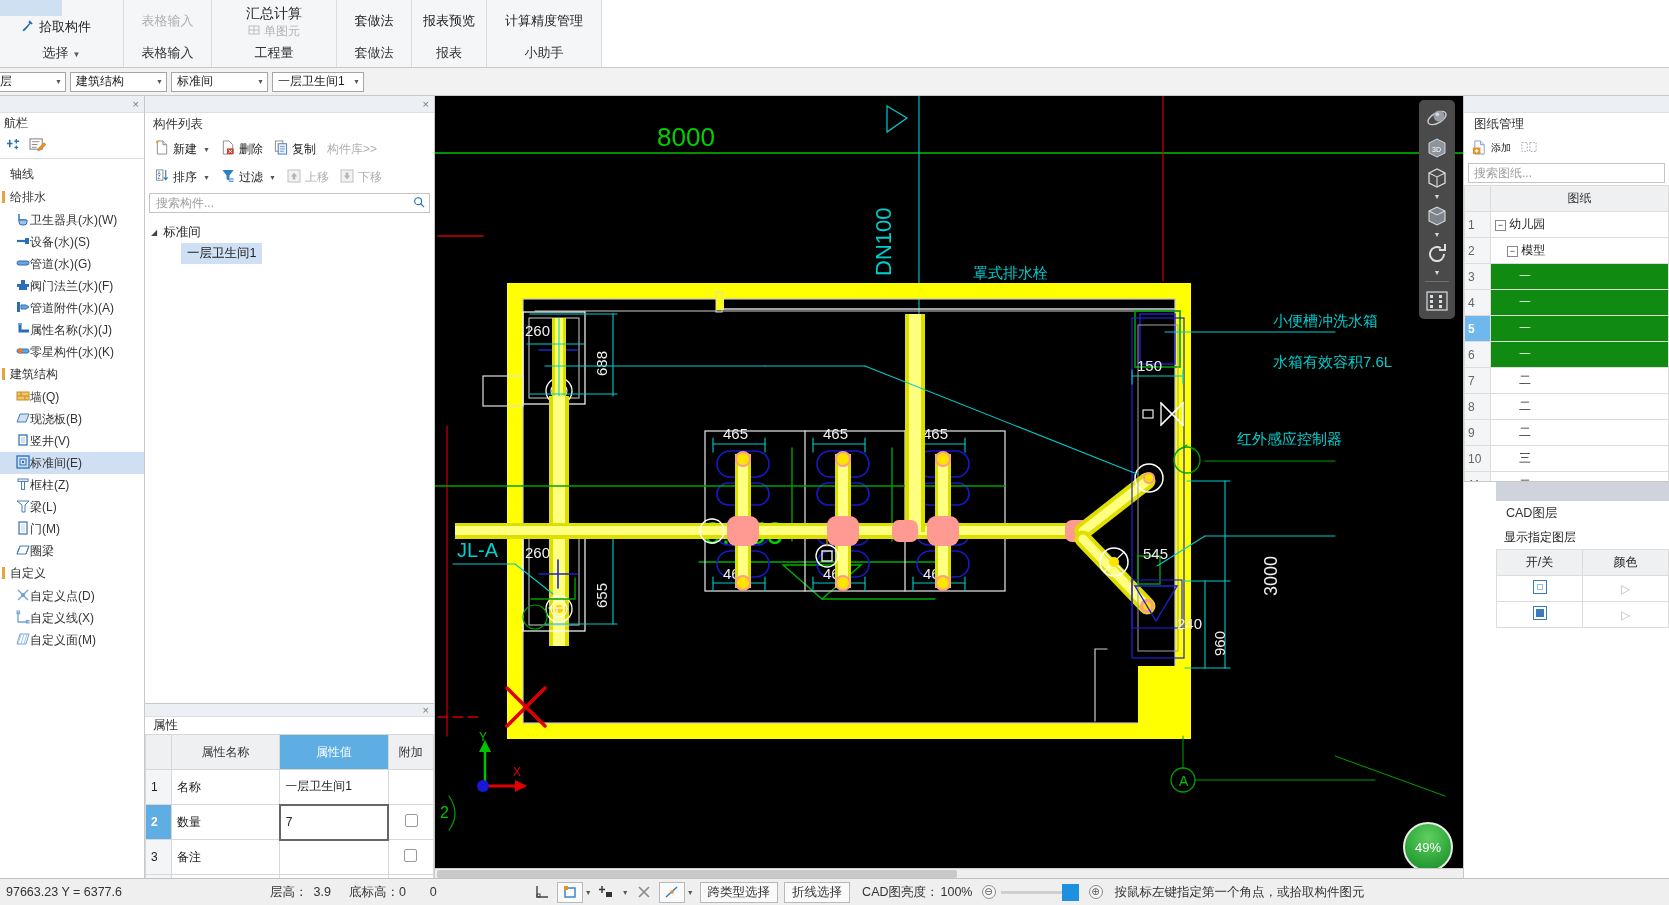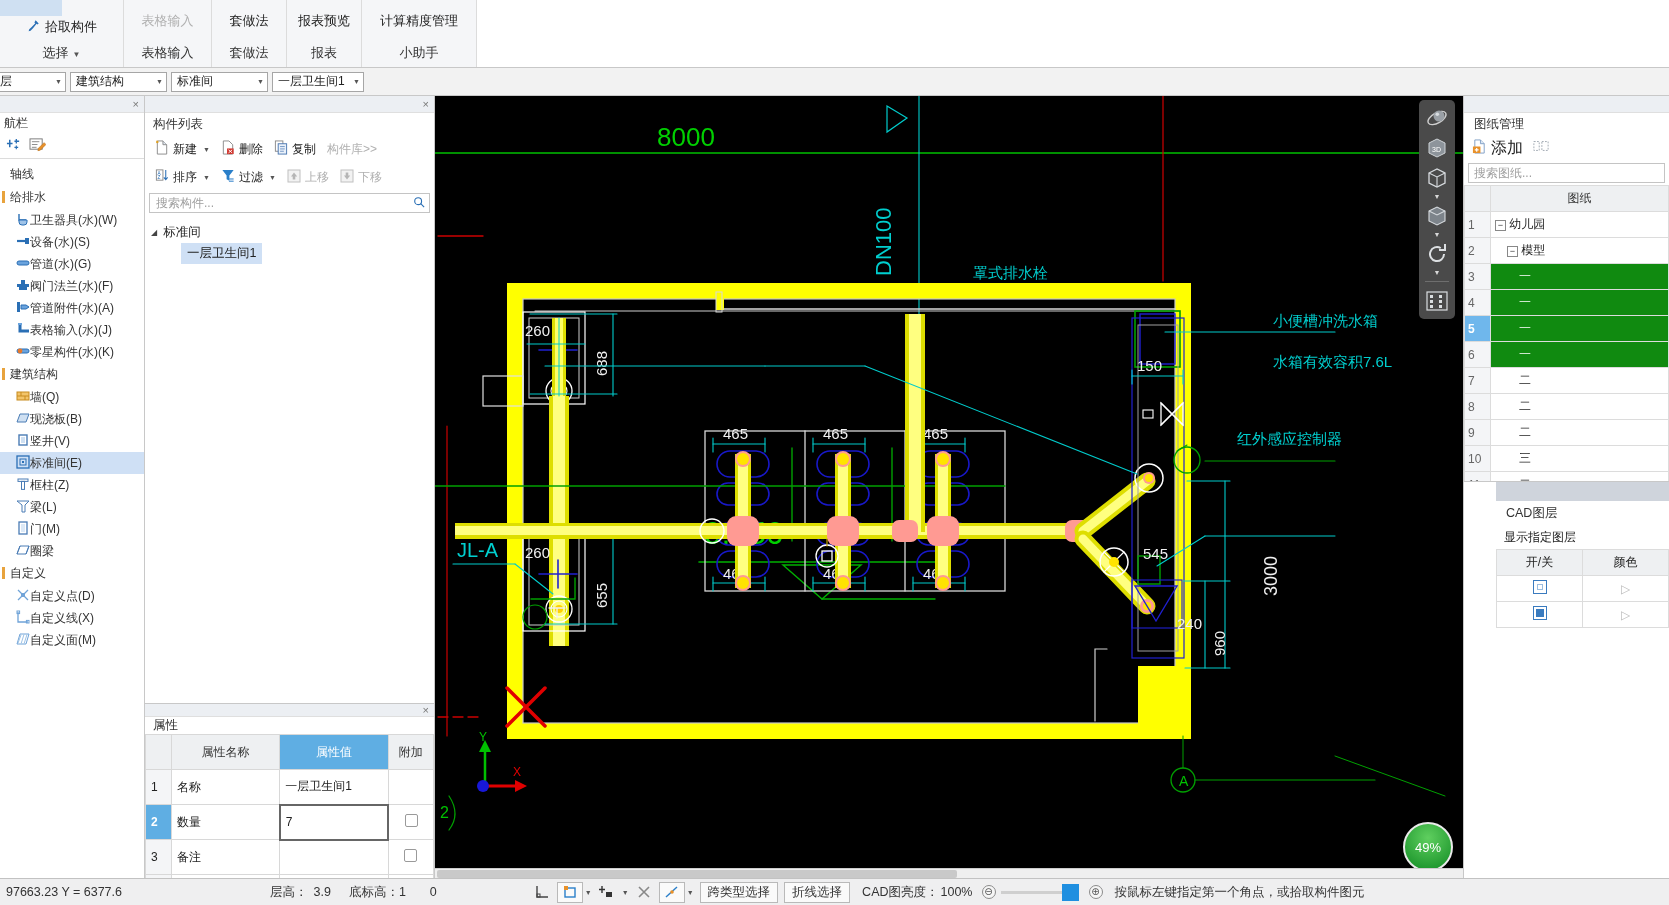--- a/index.html
+++ b/index.html
@@ -121,21 +121,21 @@
              border-top:1px solid #ccc; }
   .hscroll .thumb { position:absolute; left:2px; top:1px; height:8px; width:520px;
                     background:#c9c9c9; border-radius:2px; }
 
   
   .right { width:206px; background:#fff; border-left:1px solid #c8c8c8;
            display:flex; flex-direction:column; }
   .r-cap { height:17px; background:#eceff3; border-bottom:1px solid #dfdfdf; }
   .r-title { height:22px; display:flex; align-items:center; padding-left:10px;
              font-size:12.5px; color:#333; }
-  .r-tool { height:26px; display:flex; align-items:center; gap:10px; padding-left:8px; font-size:16px; }
+  .r-tool { height:26px; display:flex; align-items:center; gap:10px; padding-left:8px; font-size:10px; }
   .r-search { height:20px; margin:2px 4px; border:1px solid #c4c4c4; display:flex;
               align-items:center; padding-left:5px; font-size:12px; color:#a0a0a0; }
   table.sheets { border-collapse:collapse; width:100%; font-size:12px; table-layout:fixed; }
   table.sheets th, table.sheets td { border:1px solid #dcdcdc; height:26px;
       padding:0 3px; font-weight:normal; text-align:left; white-space:nowrap; overflow:hidden; }
   table.sheets th { background:#eef0f2; text-align:center; color:#333; }
   .s-n { width:26px; }
   td.s-n { background:#f4f5f7; text-align:center; color:#666; }
   td.s-n.act { background:#6fb7ec; color:#fff; font-weight:bold; }
   td.grn { background:#108a10; color:#fff; }
@@ -171,21 +171,21 @@
 </style>
 </head>
 <body>
 
 <div class="app">
 
   <div class="ribbon">
 
     <div class="rb-group" style="width:124px;">
       <div class="grp-select-top"></div>
-      <div class="rb-top" style="justify-content:flex-start; padding-left:20px; padding-top:14px;">
+      <div class="rb-top" style="justify-content:flex-start; padding-left:14px; padding-top:14px;">
         <div class="rb-btn">
           <span class="icon">
             <svg width="14" height="14" viewBox="0 0 16 16">
                 <path d="M11 1.5l3.5 3.5-1.4 1.4-1-1L8 10.5 5.2 13.3 3 14l.7-2.2L6.5 9l4.1-4.1-1-1z" fill="#2a6fb5"></path>
               </svg>
           </span>
           <span>拾取构件</span>
         </div>
       </div>
       <div class="rb-label">
@@ -195,20 +195,38 @@
 
     <div class="rb-group" style="width:88px;">
       <div class="rb-top">
         <div class="rb-btn disabled">
           <span>表格输入</span>
         </div>
       </div>
       <div class="rb-label">表格输入</div>
     </div>
 
+    <div class="rb-group" style="width:125px;">
+      <div class="rb-top">
+        <div class="rb-stack">
+          <div class="rb-big">汇总计算</div>
+          <div class="rb-sub">
+            <span class="icon">
+              <svg width="12" height="12" viewBox="0 0 12 12">
+                  <rect x="1" y="2" width="10" height="8" fill="none" stroke="#bdbdbd"></rect>
+                  <line x1="1" y1="6" x2="11" y2="6" stroke="#bdbdbd"></line>
+                  <line x1="6" y1="2" x2="6" y2="10" stroke="#bdbdbd"></line>
+                </svg>
+            </span>
+            <span>单图元</span>
+          </div>
+        </div>
+      </div>
+      <div class="rb-label">工程量</div>
+    </div>
 
     <div class="rb-group" style="width:75px;">
       <div class="rb-top">
           <div class="rb-btn">套做法</div>
         </div>
       <div class="rb-label">套做法</div>
     </div>
 
     <div class="rb-group" style="width:75px;">
       <div class="rb-top">
@@ -307,21 +325,21 @@
                 <rect x="1" y="2" width="3" height="10" fill="#2a6fb5"></rect>
                 <path d="M5 5h5l3 2-3 2H5z" fill="#6aa3dd" stroke="#2a6fb5"></path>
               </svg></span>
             <span>管道附件(水)(A)</span>
           </div>
           <div class="nav-item">
             <span class="icon"><svg width="14" height="14" viewBox="0 0 14 14">
                 <path d="M4 1v8h9" fill="none" stroke="#2a6fb5" stroke-width="3"></path>
                 <rect x="2" y="1" width="4" height="2" fill="#6aa3dd"></rect>
               </svg></span>
-            <span>表格输入(水)(J)</span>
+            <span>属性名称(水)(J)</span>
           </div>
           <div class="nav-item">
             <span class="icon"><svg width="14" height="14" viewBox="0 0 14 14">
                 <rect x="1" y="5" width="12" height="4" rx="2" fill="#6aa3dd" stroke="#2a6fb5"></rect>
                 <circle cx="4" cy="7" r="2.4" fill="#e8782a"></circle>
               </svg></span>
             <span>零星构件(水)(K)</span>
           </div>
           <div class="nav-group">建筑结构</div>
           <div class="nav-item">
@@ -1002,21 +1020,21 @@
     </div>
   </div>
 
   <div class="status">
     <div class="st-seg" style="width:270px; padding-left:6px;">
       <span>97663.23 Y = 6377.6</span>
     </div>
     <div class="st-seg" style="gap:6px;">
       <span>层高：</span>
       <span>3.9</span>
-      <span style="margin-left:12px;">底标高：1</span>
+      <span style="margin-left:12px;">底标高：0</span>
       <span style="margin-left:18px;">0</span>
     </div>
 
     <div class="st-seg" style="margin-left:92px; gap:2px;">
       <div class="st-btn">
         <svg width="16" height="16" viewBox="0 0 16 16">
             <path d="M3 2v11h11" fill="none" stroke="#444" stroke-width="1.4"></path>
             <rect x="3" y="10" width="3" height="3" fill="none" stroke="#444"></rect>
           </svg>
       </div>

